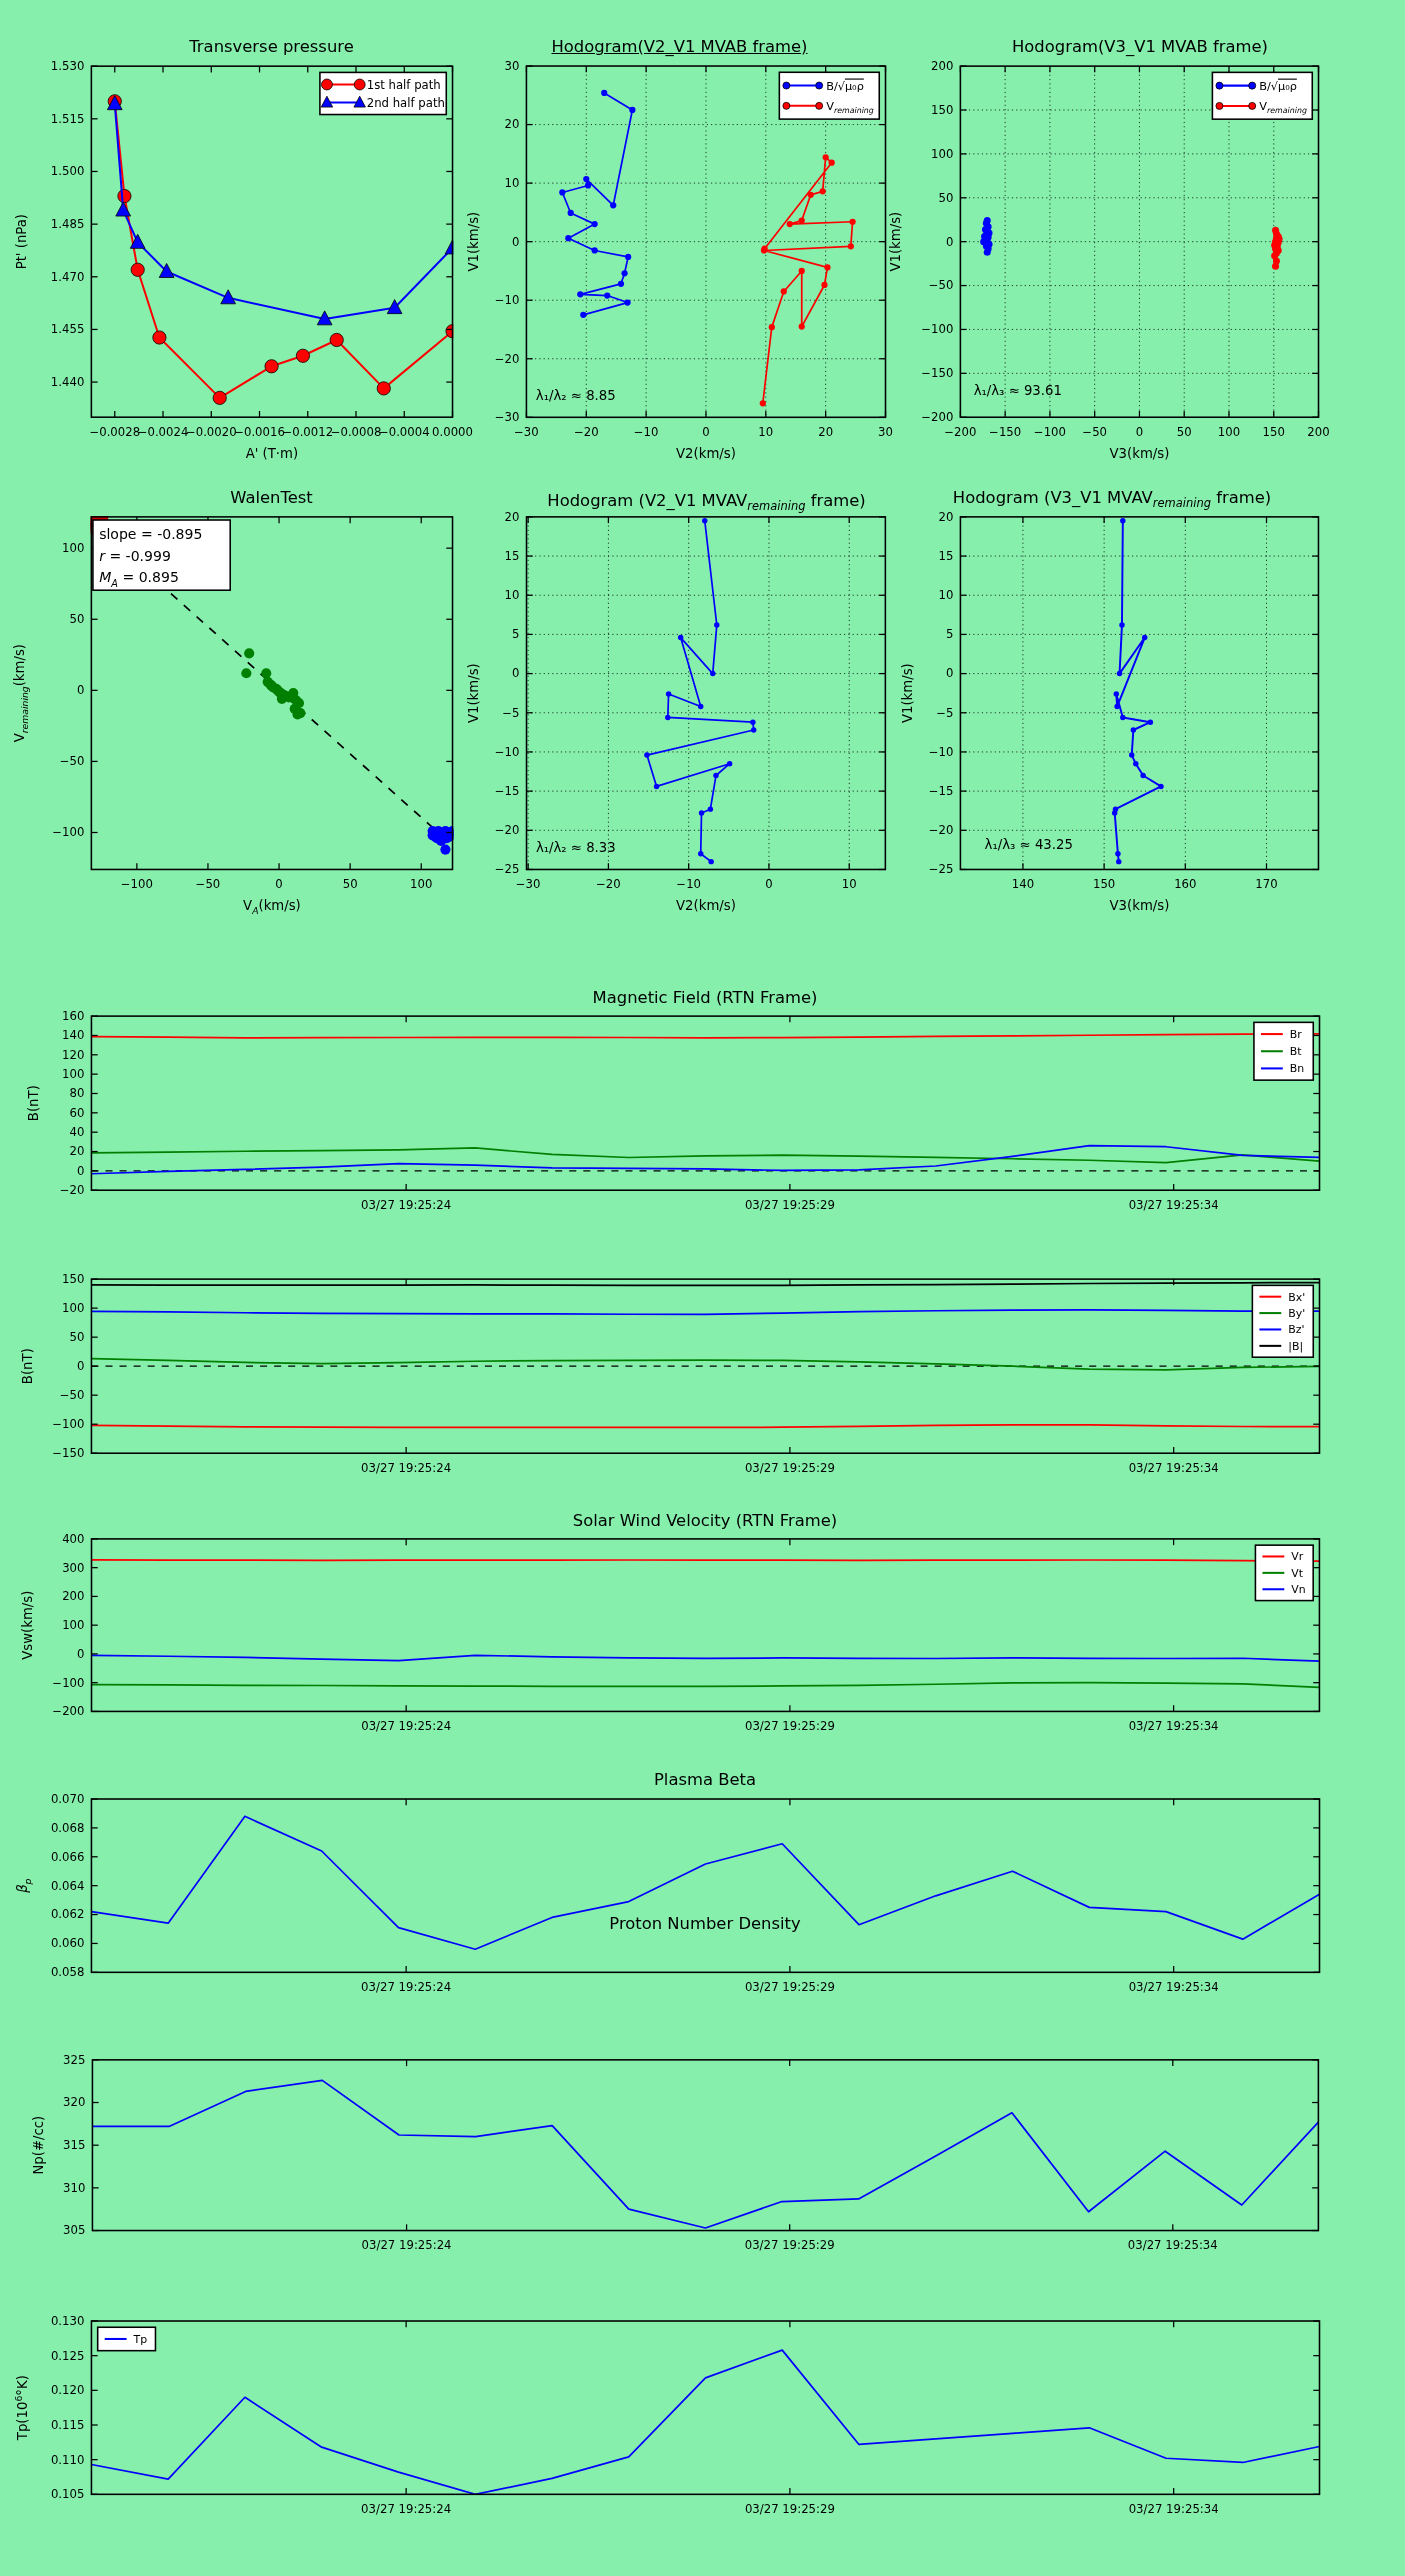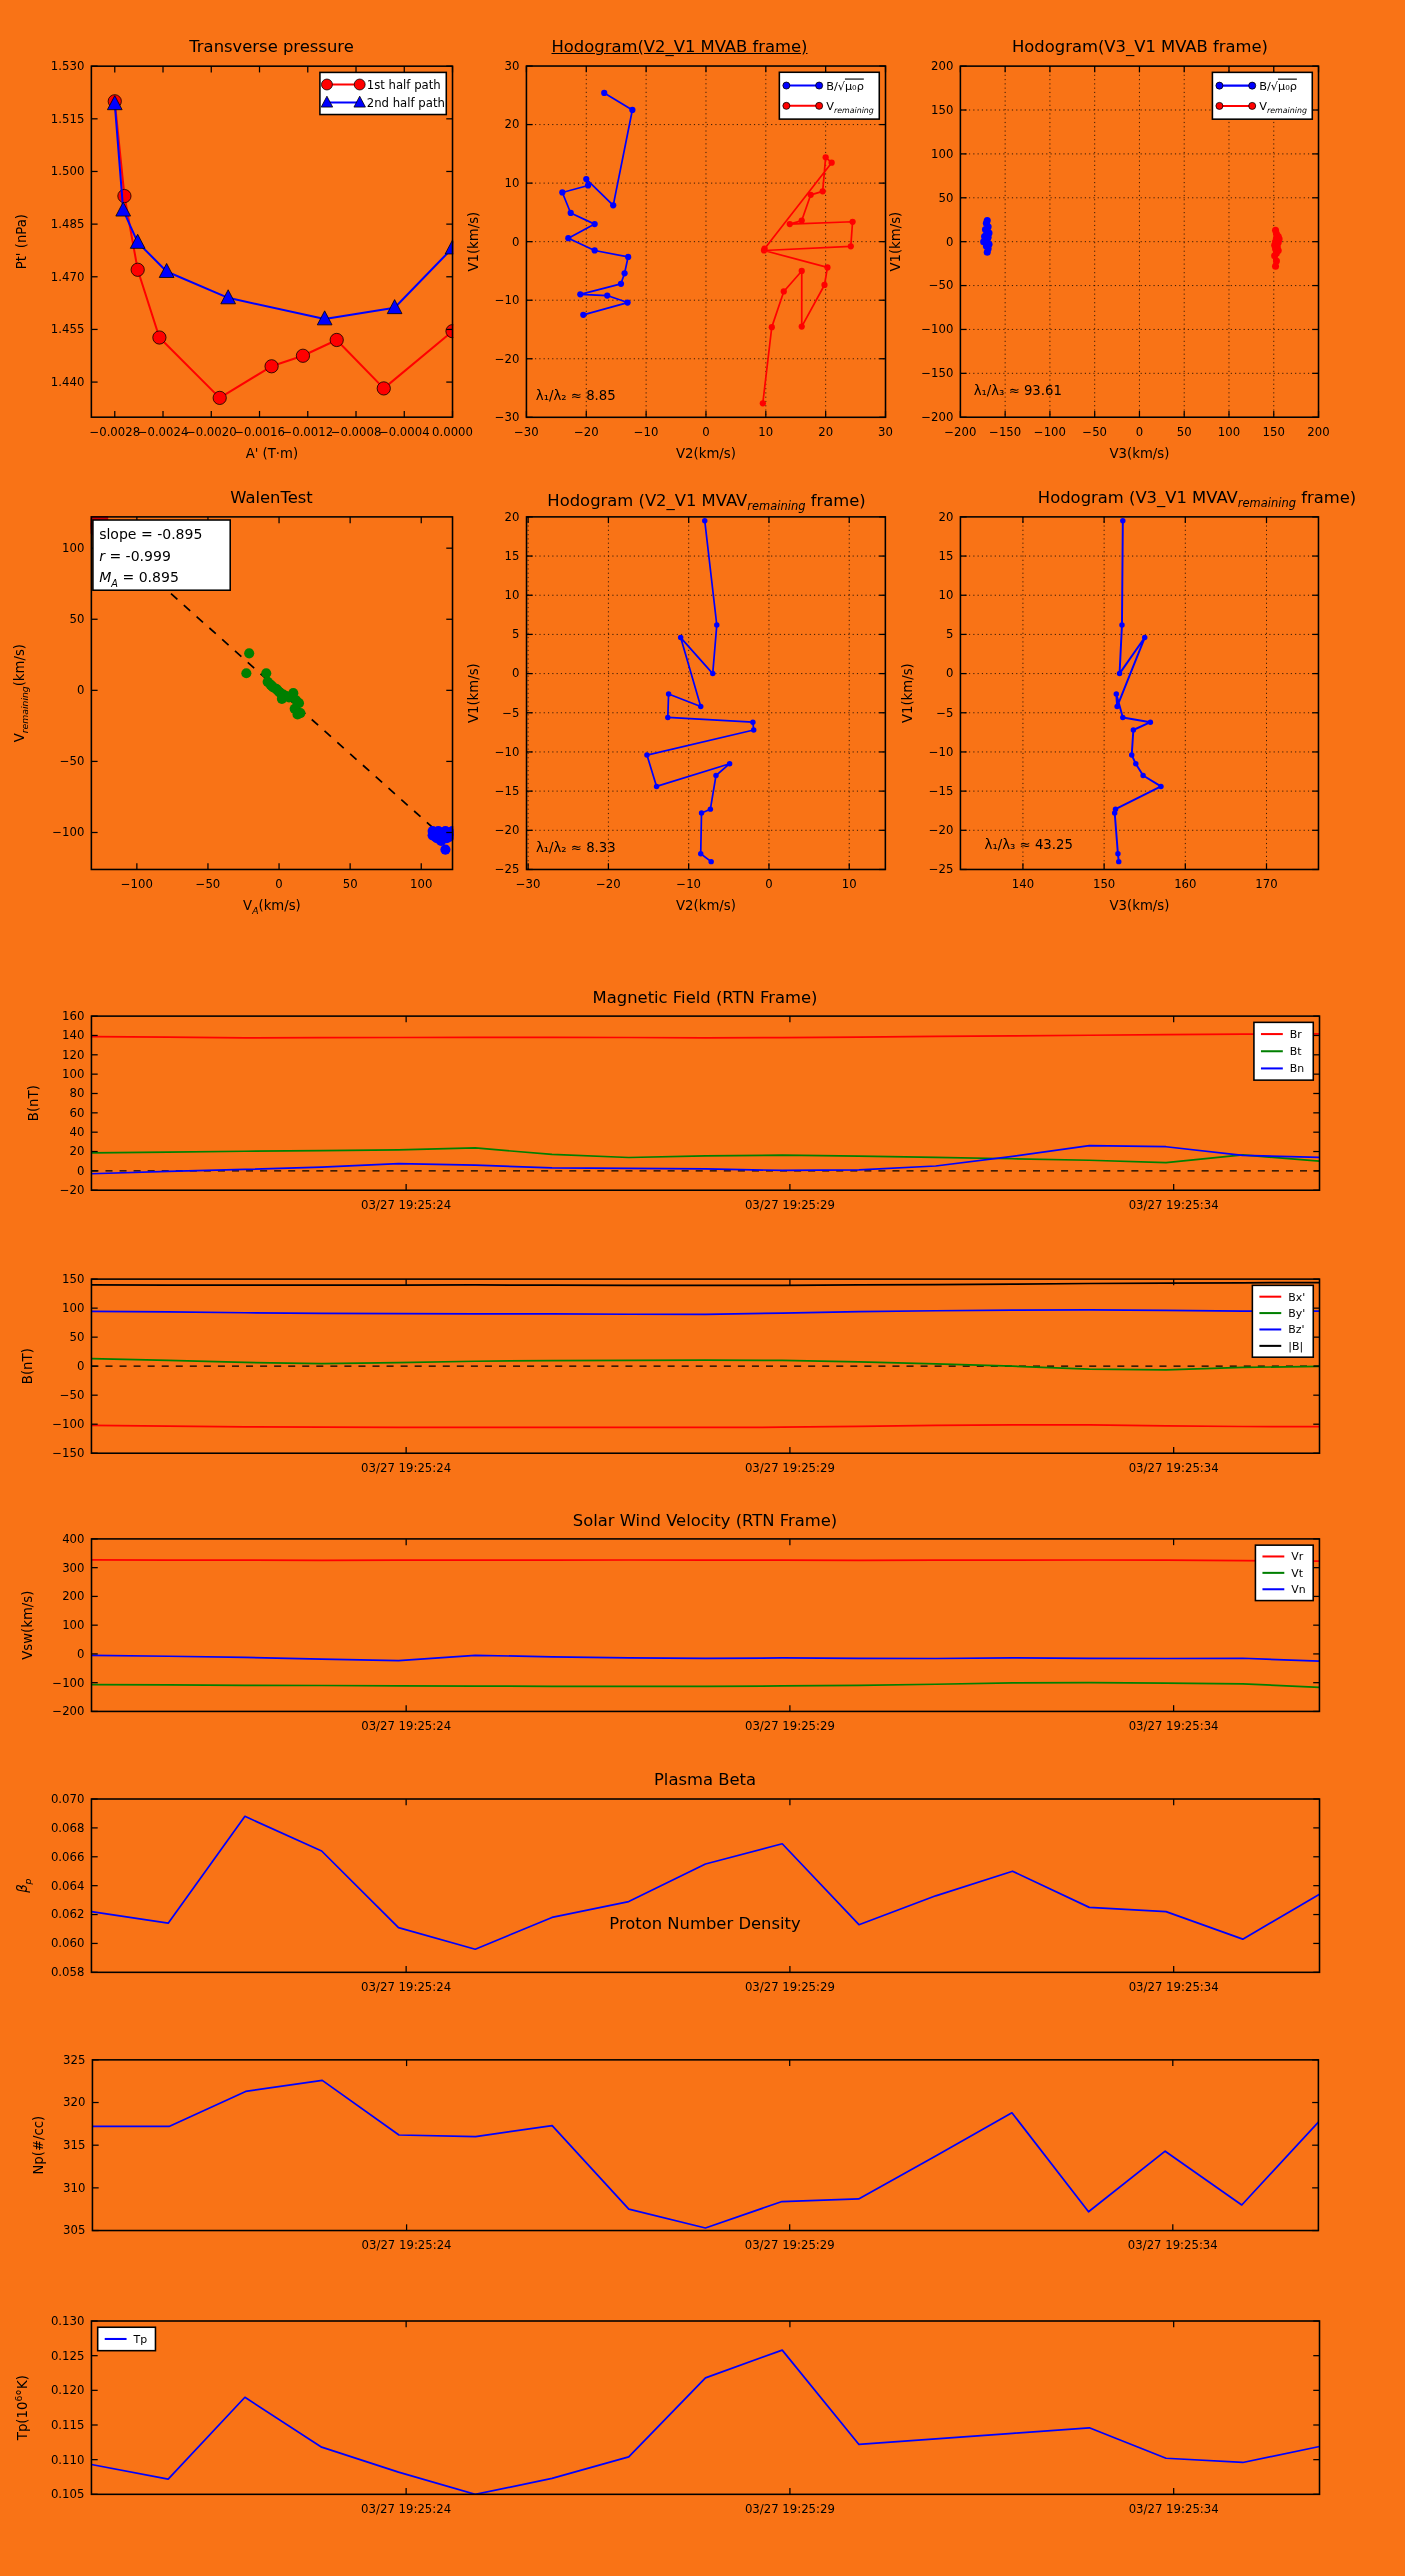--- a/index.html
+++ b/index.html
@@ -1,16 +1,16 @@
 <!DOCTYPE html>
 <html style="font-size:12.5px"><head>
 <meta charset="utf-8">
 <style>
   html,body{margin:0;padding:0;background:#ffffff;}
-  #figure{position:relative;width:1405px;height:2576px;background:#f97316;
+  #figure{position:relative;width:1405px;height:2576px;background:#86efac;
           font-family:"DejaVu Sans","Liberation Sans",sans-serif;}
   .chart-title{position:absolute;font-size:16.4px;color:#000;text-align:center;
                white-space:nowrap;line-height:22px;}
   .chart-title sub{font-size:70%;}
   svg{position:absolute;overflow:visible;}
 </style>
 </head>
 <body>
 
 <div id="figure">
@@ -581,21 +581,21 @@
         <text x="666" y="867.8888888888889" font-size="15" text-anchor="end" fill="#000000" font-family="&quot;DejaVu Sans&quot;,&quot;Liberation Sans&quot;,sans-serif"><tspan>0</tspan></text>
         <text x="666" y="817.6666666666666" font-size="15" text-anchor="end" fill="#000000" font-family="&quot;DejaVu Sans&quot;,&quot;Liberation Sans&quot;,sans-serif"><tspan>5</tspan></text>
         <text x="666" y="767.4444444444445" font-size="15" text-anchor="end" fill="#000000" font-family="&quot;DejaVu Sans&quot;,&quot;Liberation Sans&quot;,sans-serif"><tspan>10</tspan></text>
         <text x="666" y="717.2222222222222" font-size="15" text-anchor="end" fill="#000000" font-family="&quot;DejaVu Sans&quot;,&quot;Liberation Sans&quot;,sans-serif"><tspan>15</tspan></text>
         <text x="666" y="667" font-size="15" text-anchor="end" fill="#000000" font-family="&quot;DejaVu Sans&quot;,&quot;Liberation Sans&quot;,sans-serif"><tspan>20</tspan></text>
       </g>
       <text x="905" y="1166" font-size="17" text-anchor="middle" fill="#000000" font-family="&quot;DejaVu Sans&quot;,&quot;Liberation Sans&quot;,sans-serif"><tspan>V2(km/s)</tspan></text>
       <text x="613" y="888" font-size="17" text-anchor="middle" fill="#000000" font-family="&quot;DejaVu Sans&quot;,&quot;Liberation Sans&quot;,sans-serif" transform="rotate(-90 613 888)"><tspan>V1(km/s)</tspan></text>
       <text x="687" y="1092" font-size="17" text-anchor="start" fill="#000000" font-family="&quot;DejaVu Sans&quot;,&quot;Liberation Sans&quot;,sans-serif"><tspan>λ₁/λ₂ ≈ 8.33</tspan></text>
     </svg>
-    <div class="chart-title" style="left: 1018px; top: 487px; width: 358px;">Hodogram (V3_V1 MVAV<sub><i>remaining</i></sub> frame)</div>
+    <div class="chart-title" style="left: 933px; top: 487px; width: 358px;">Hodogram (V3_V1 MVAV<sub><i>remaining</i></sub> frame)</div>
     <svg width="458" height="454" viewBox="1119 616 587 582" style="left: 873px; top: 481px;">
       <defs>
         <clipPath id="clip-hodogram-v3v1-mvav">
           <rect x="1230" y="661" width="461" height="454"></rect>
         </clipPath>
       </defs>
       <g stroke="#000" stroke-width="1" stroke-dasharray="1.5 4">
         <line x1="1311.142857142857" y1="662" x2="1311.142857142857" y2="1114"></line>
         <line x1="1415.2244897959183" y1="662" x2="1415.2244897959183" y2="1114"></line>
         <line x1="1519.3061224489795" y1="662" x2="1519.3061224489795" y2="1114"></line>

